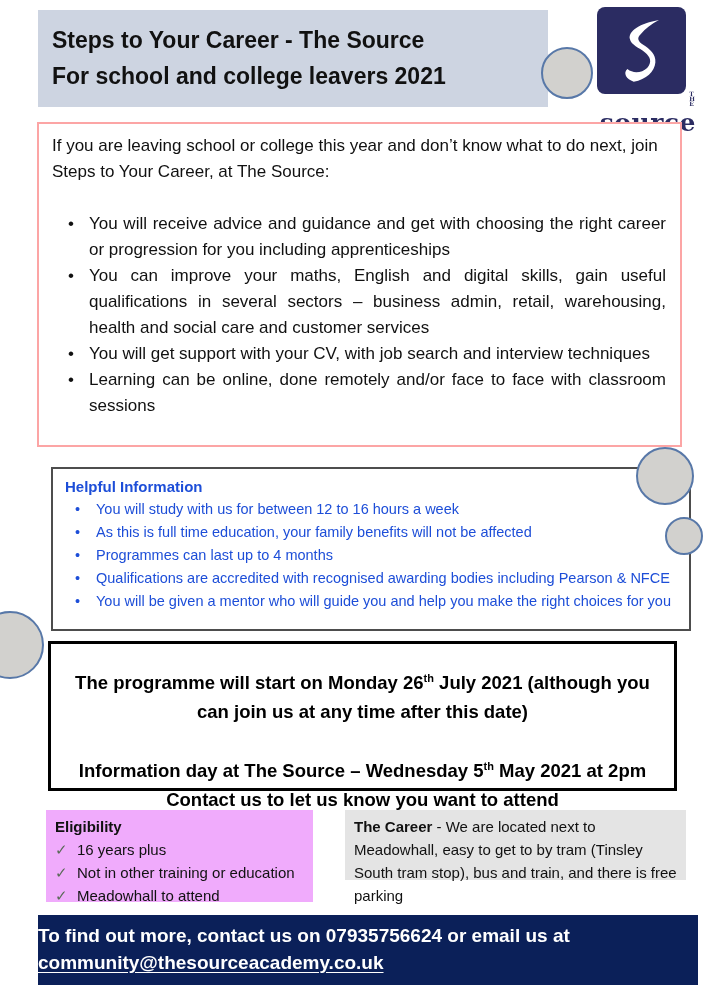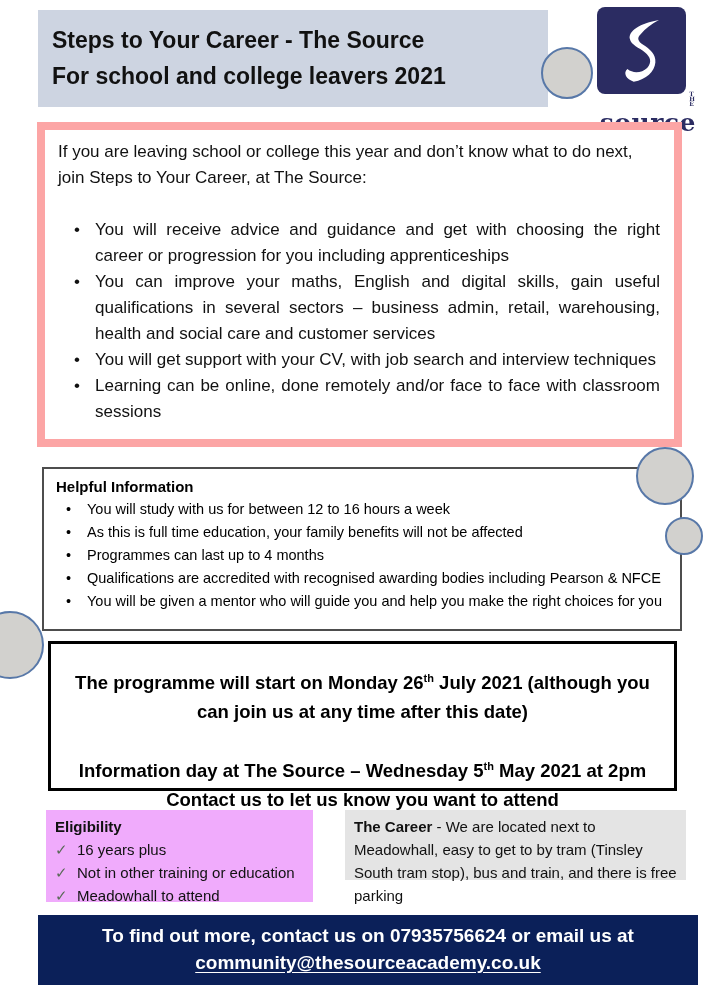--- a/index.html
+++ b/index.html
@@ -70,47 +70,47 @@
   .circle.c2 { left: 636px; top: 447px; width: 58px; height: 58px; }
   .circle.c3 { left: 665px; top: 517px; width: 38px; height: 38px; }
   .circle.c4 { left: -24px; top: 611px; width: 68px; height: 68px; }
   .c2, .c3, .c4 { z-index: 5; }
 
   
   .intro-box {
     position: absolute;
     left: 37px; top: 122px;
     width: 645px; height: 325px;
-    border: 8px solid #fca5a5;
+    border: 2px solid #fca5a5;
     background: #fff;
     padding: 9px 14px 0 13px;
     font-size: 17px; color: #111; line-height: 26px;
   }
   .intro-box p { margin-bottom: 26px; }
   .intro-box ul { list-style: none; }
   .intro-box li {
     text-align: justify;
     padding-left: 37px;
     position: relative;
   }
   .intro-box li::before {
     content: "\2022";
     position: absolute; left: 16px;
     font-size: 17px;
   }
 
   
   .helpful-box {
     position: absolute;
-    left: 42px; top: 467px;
+    left: 51px; top: 467px;
     width: 640px; height: 164px;
     border: 2px solid #4d4d4d;
     background: #fff;
     padding: 6px 10px 0 12px;
-    font-size: 14.5px; color: #000000; line-height: 23px;
+    font-size: 14.5px; color: #1d4ed8; line-height: 23px;
     z-index: 2;
   }
   .helpful-box .hb-title { font-weight: bold; font-size: 15px; }
   .helpful-box ul { list-style: none; }
   .helpful-box li { padding-left: 31px; position: relative; }
   .helpful-box li::before {
     content: "\2022";
     position: absolute; left: 10px;
   }
 
@@ -155,21 +155,21 @@
   }
   .location-box b { font-weight: bold; }
 
   
   .footer {
     position: absolute;
     left: 38px; top: 915px;
     width: 660px; height: 70px;
     background: #0b2059;
     color: #ffffff;
-    text-align: center;
+    text-align: left;
     font-size: 19px; font-weight: bold;
     line-height: 27px;
     padding-top: 7px;
   }
   .footer .email {
     text-decoration: underline;
     text-underline-offset: 3px;
     cursor: pointer;
   }
 </style>

